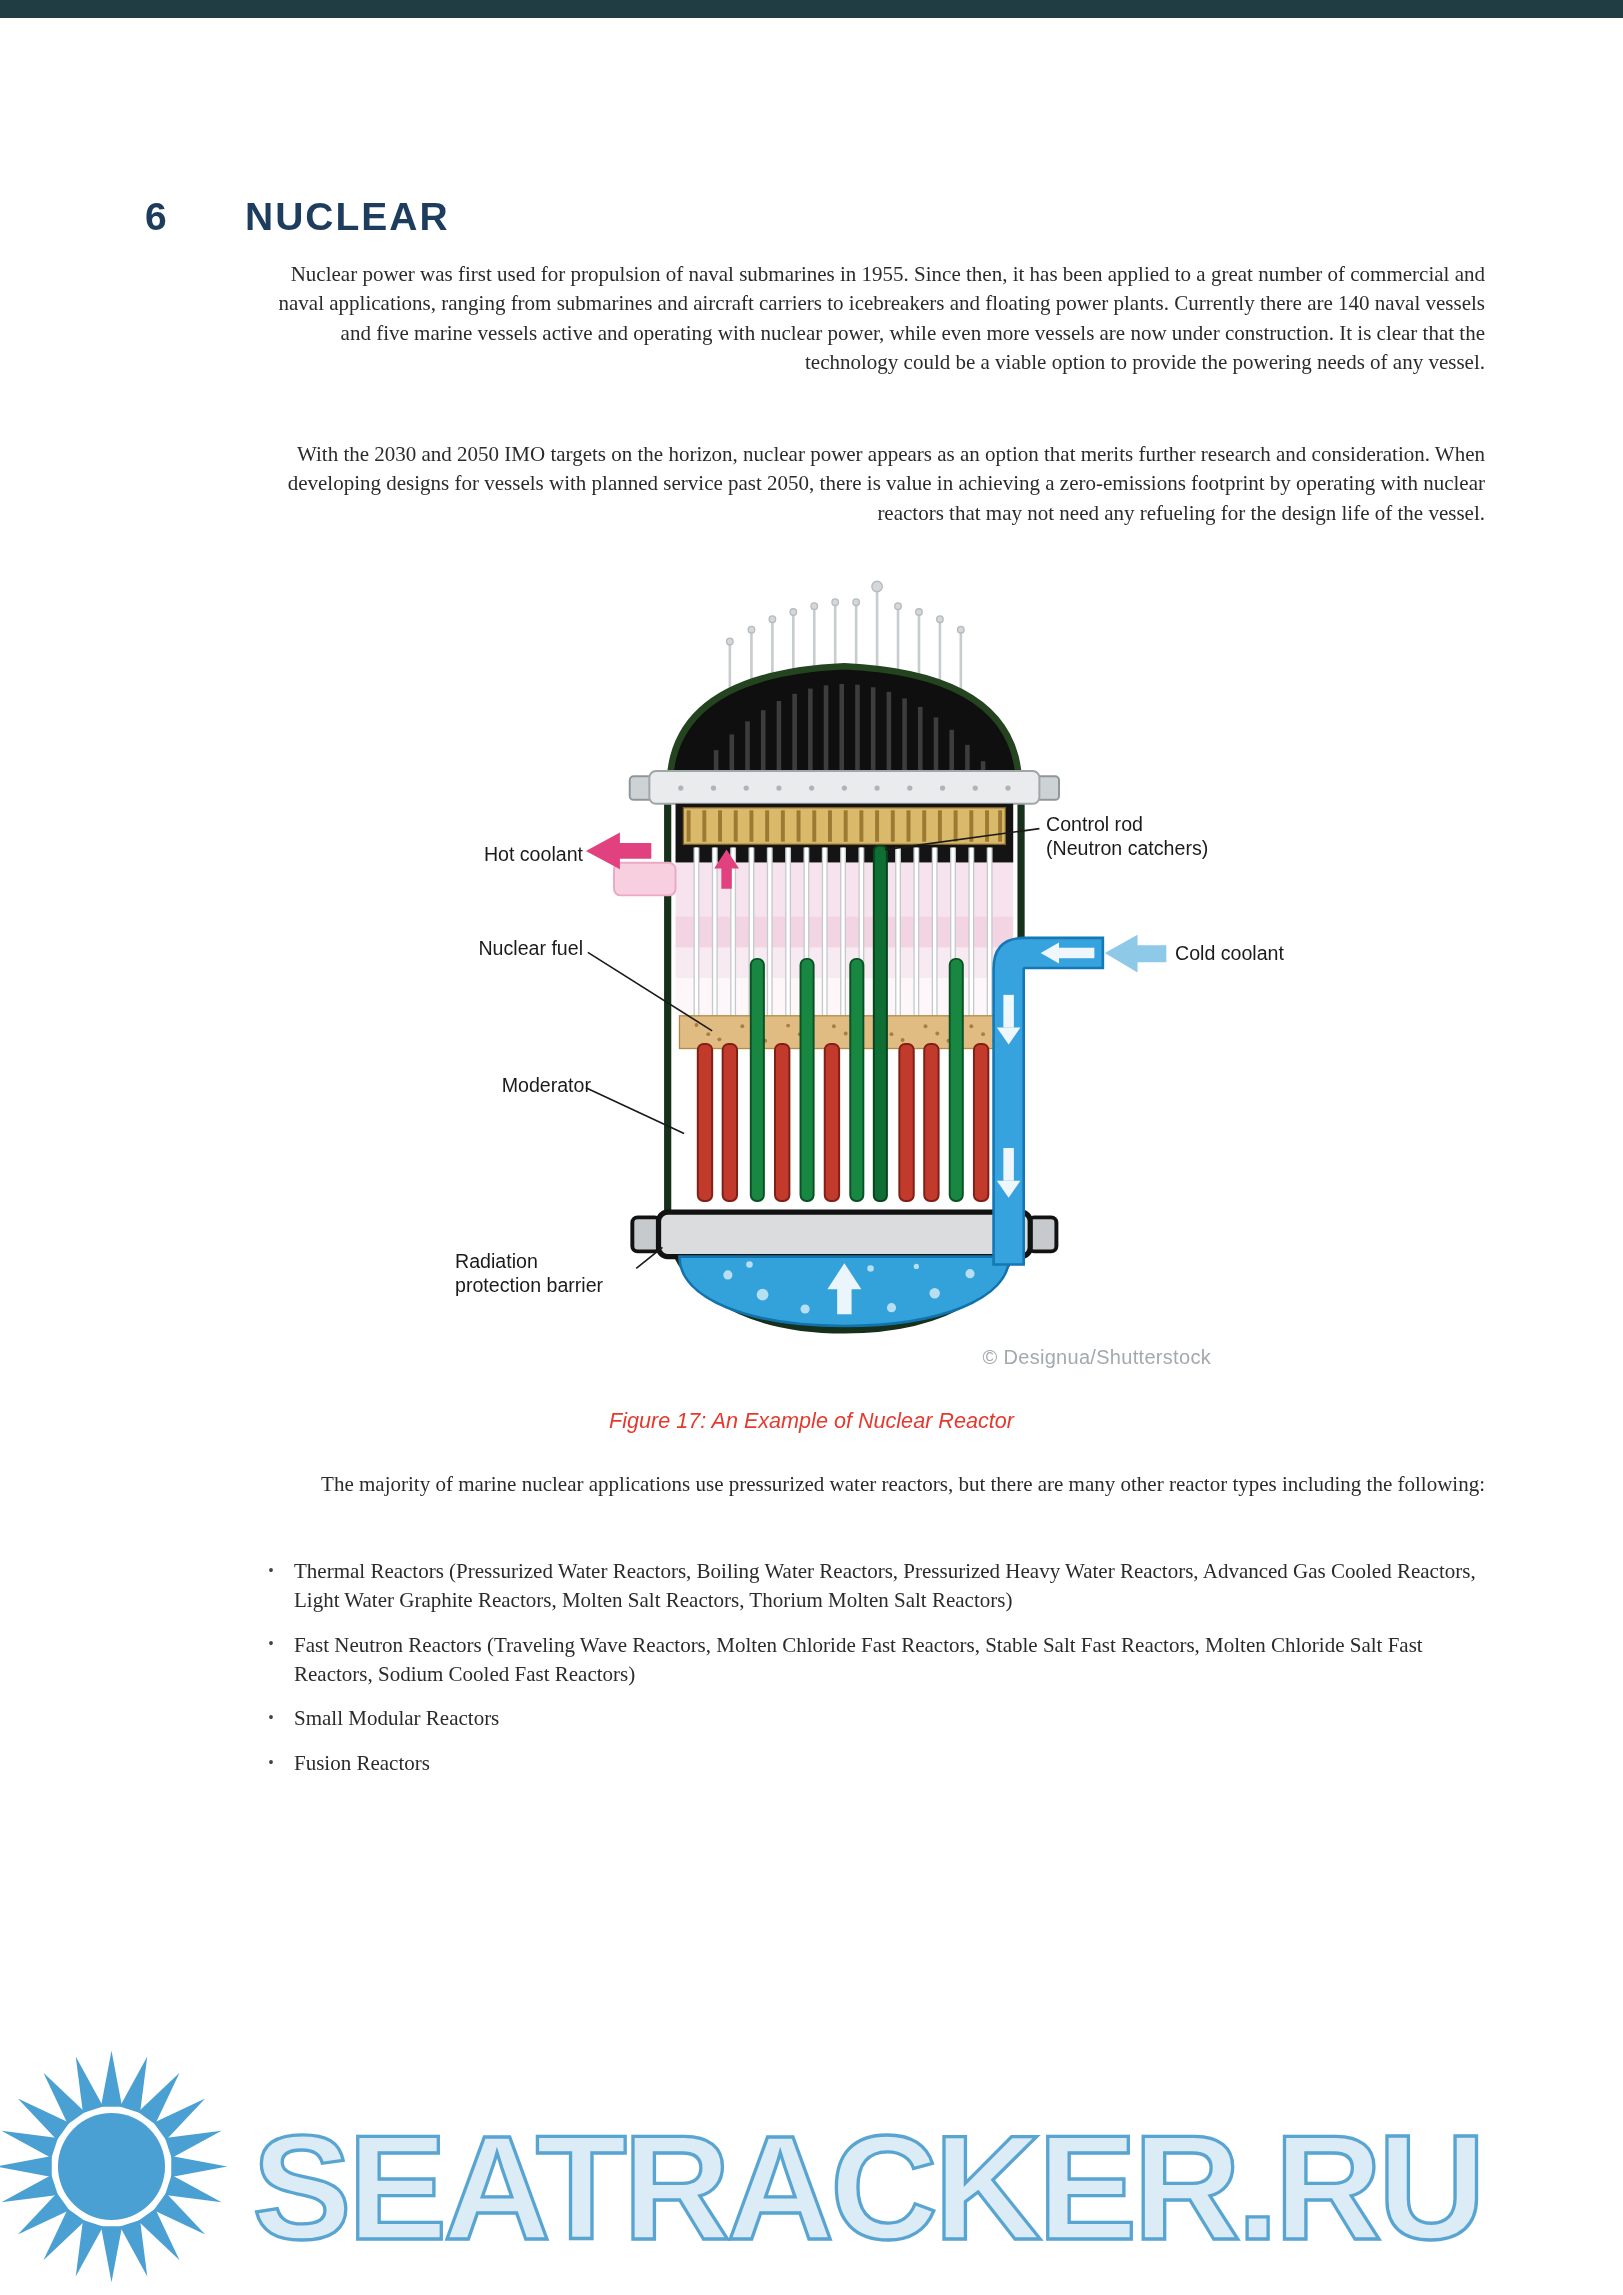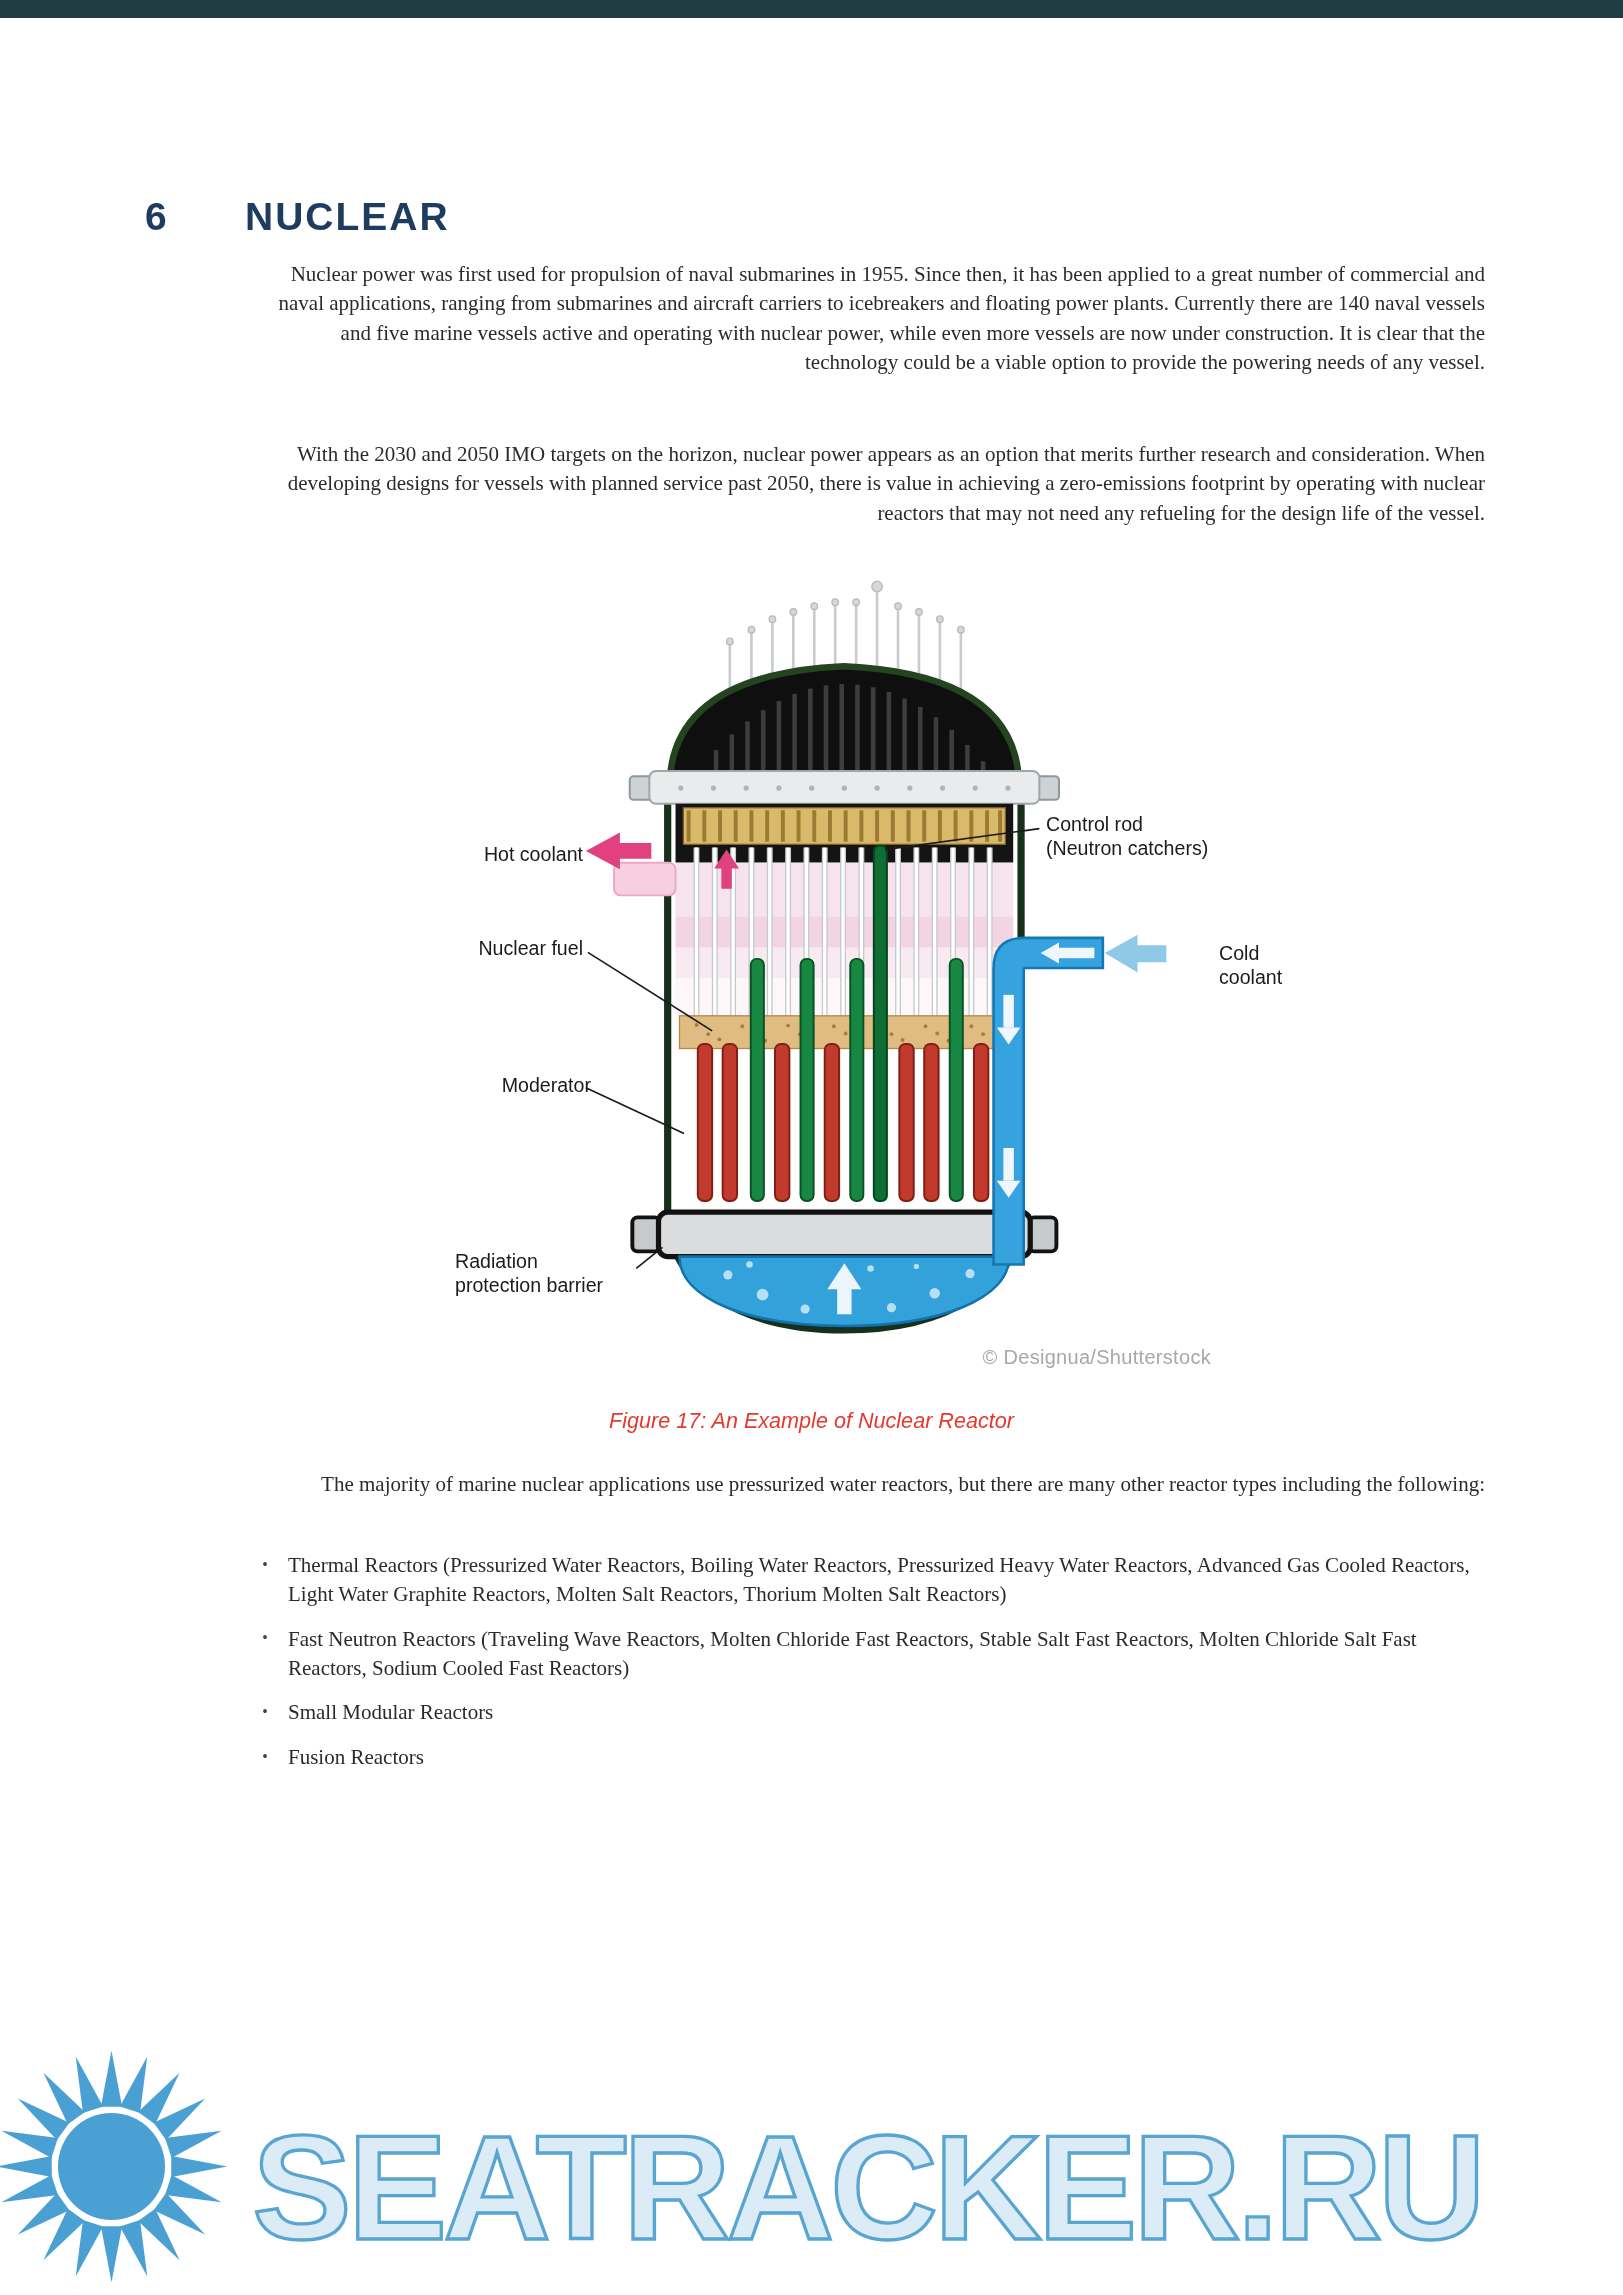--- a/index.html
+++ b/index.html
@@ -36,38 +36,38 @@
   .figure svg{position:absolute;left:0;top:0;}
   .fig-label{
     position:absolute;
     font-family:"Liberation Sans", sans-serif;
     font-size:19.6px;color:#1b1b1b;line-height:24px;
   }
   .lbl-right{text-align:right;}
   .lbl-hot{left:0;width:164px;top:266px;}
   .lbl-control{left:627px;top:236px;}
   .lbl-fuel{left:0;width:164px;top:360px;}
-  .lbl-cold{left:800px;top:365px;}
+  .lbl-cold{left:756px;top:365px;}
   .lbl-moderator{left:8px;width:164px;top:497px;}
   .lbl-radiation{left:36px;top:673px;}
   .credit{
     position:absolute;left:458px;width:334px;top:770px;
     text-align:right;
     font-family:"Liberation Sans", sans-serif;
     font-size:20px;color:#a3a9ae;letter-spacing:0.3px;
   }
   .caption{
     position:absolute;left:0;top:1408px;width:1623px;
     text-align:center;font-style:italic;
     font-family:"Liberation Sans", sans-serif;
     font-size:21.6px;color:#e5392e;
   }
   .bullets{
     position:absolute;left:245px;top:1539px;width:1240px;
-    margin:12px;padding:0;list-style:none;
+    margin:18px;padding:0;list-style:none;
     font-size:21px;line-height:29px;color:#2b2b2b;
   }
   .bullets li{position:relative;padding-left:31px;margin-bottom:15.7px;}
   .bullets li::before{
     content:"\2022";
     position:absolute;left:5.2px;top:-1.3px;
     font-size:15.7px;color:#444;
   }
   .footer{
     position:absolute;left:0;top:2193px;width:1623px;

